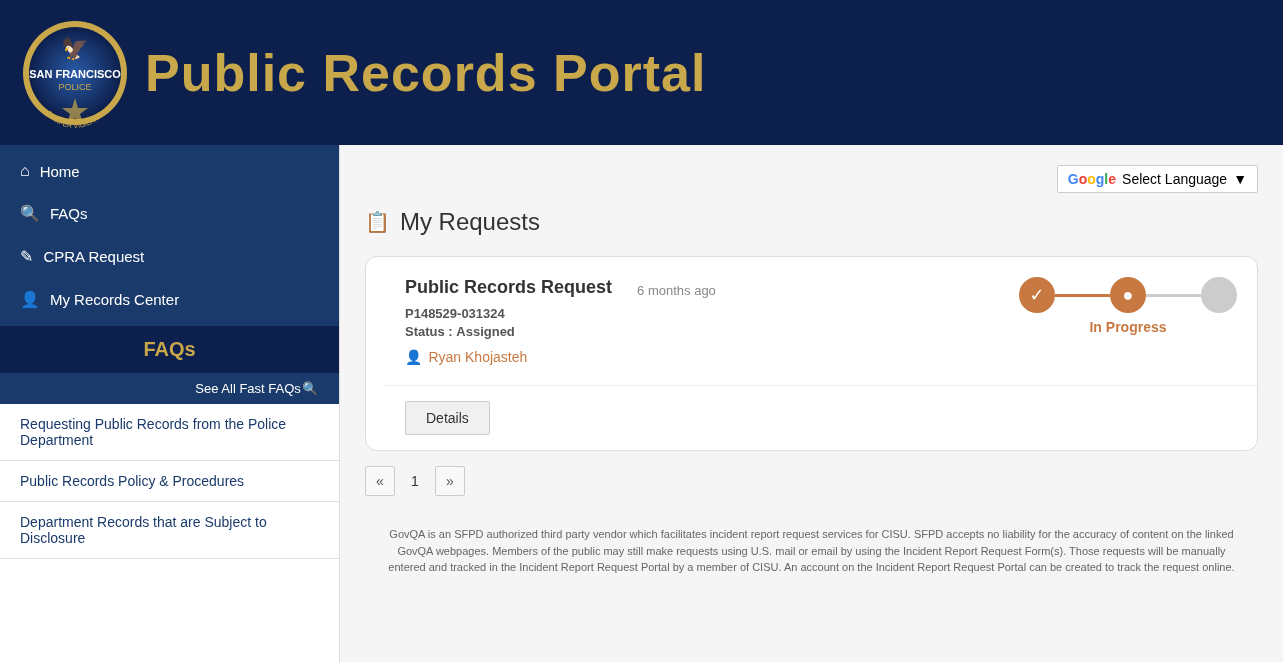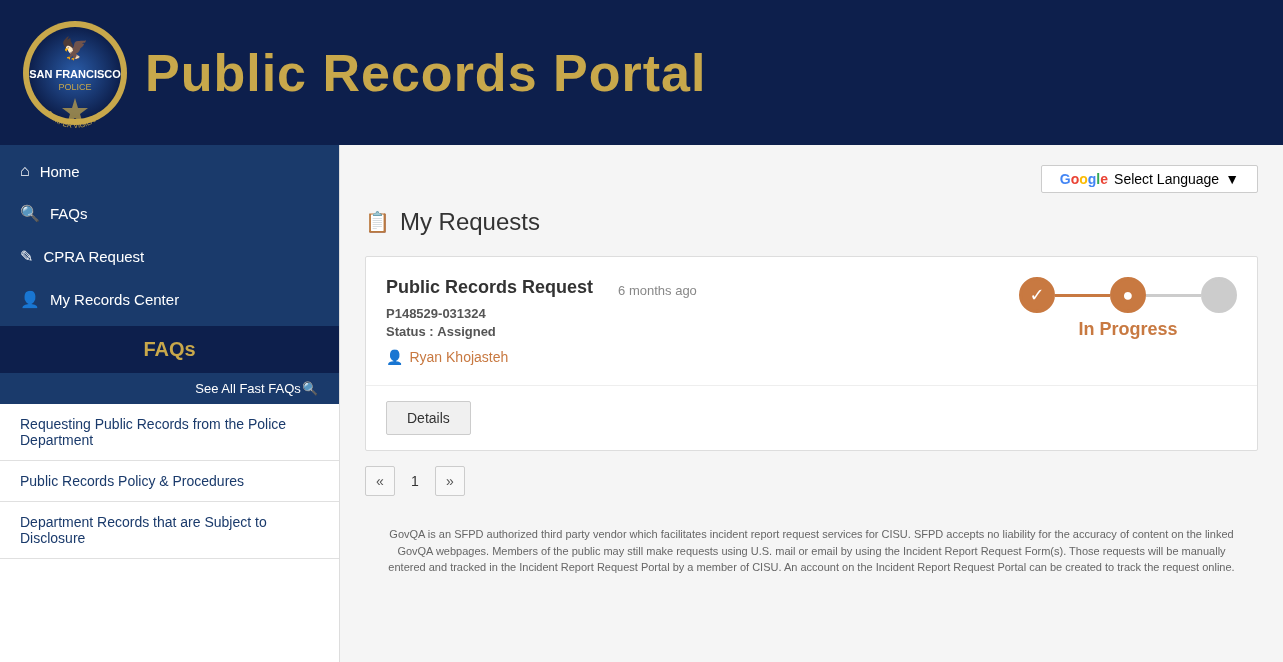--- a/index.html
+++ b/index.html
@@ -114,21 +114,21 @@
       display: flex;
       justify-content: flex-end;
       margin-bottom: 15px;
     }
     .translate-btn {
       display: flex;
       align-items: center;
       gap: 6px;
       background: #fff;
       border: 1px solid #ccc;
-      padding: 5px 18px;
+      padding: 5px 10px;
       font-size: 14px;
       cursor: pointer;
       border-radius: 2px;
     }
     .google-g {
       font-weight: bold;
       font-size: 14px;
     }
     .google-g span:nth-child(1) { color: #4285f4; }
     .google-g span:nth-child(2) { color: #ea4335; }
@@ -149,22 +149,23 @@
     .requests-title {
       font-size: 24px;
       font-weight: normal;
       color: #333;
     }
 
     
     .request-card-container {
       background: #fff;
       border: 1px solid #ddd;
-      border-radius: 2px;
+      border-radius: 12px;
       margin-bottom: 15px;
+      padding-left: 19px;
     }
 
     
     .request-card {
       padding: 20px;
       display: flex;
       align-items: flex-start;
       justify-content: space-between;
       border-bottom: 1px solid #eee;
     }
@@ -240,21 +241,21 @@
     .step-line {
       width: 55px;
       height: 3px;
       background: #c87941;
     }
     .step-line.pending {
       background: #ccc;
     }
     .progress-label {
       color: #c87941;
-      font-size: 18px;
+      font-size: 14px;
       font-weight: bold;
       margin-top: 6px;
     }
 
     
     .details-row {
       padding: 15px 20px;
     }
     .details-btn {
       padding: 8px 20px;

